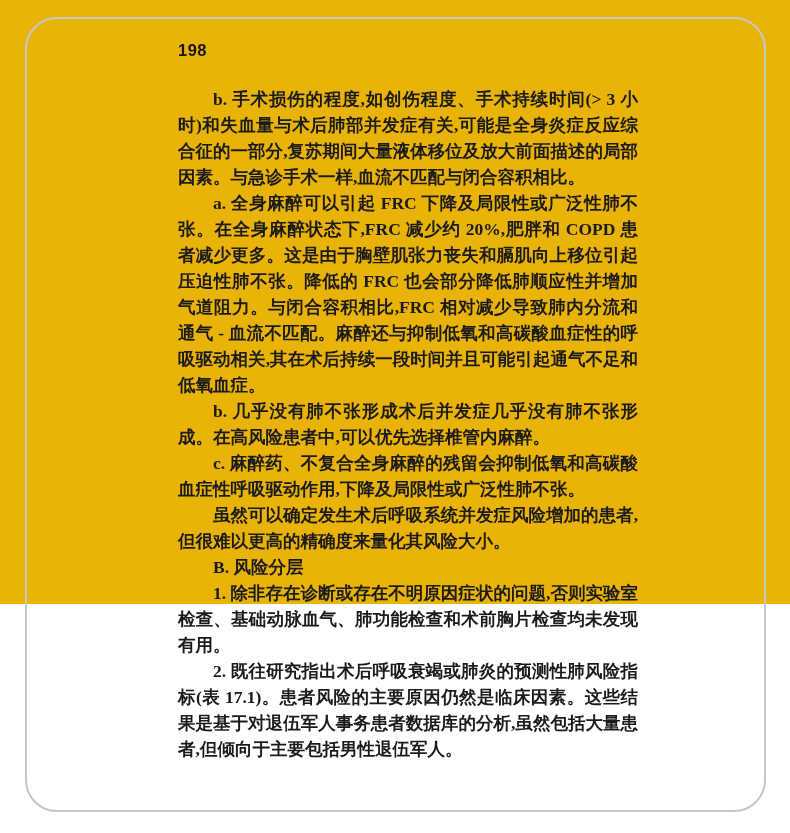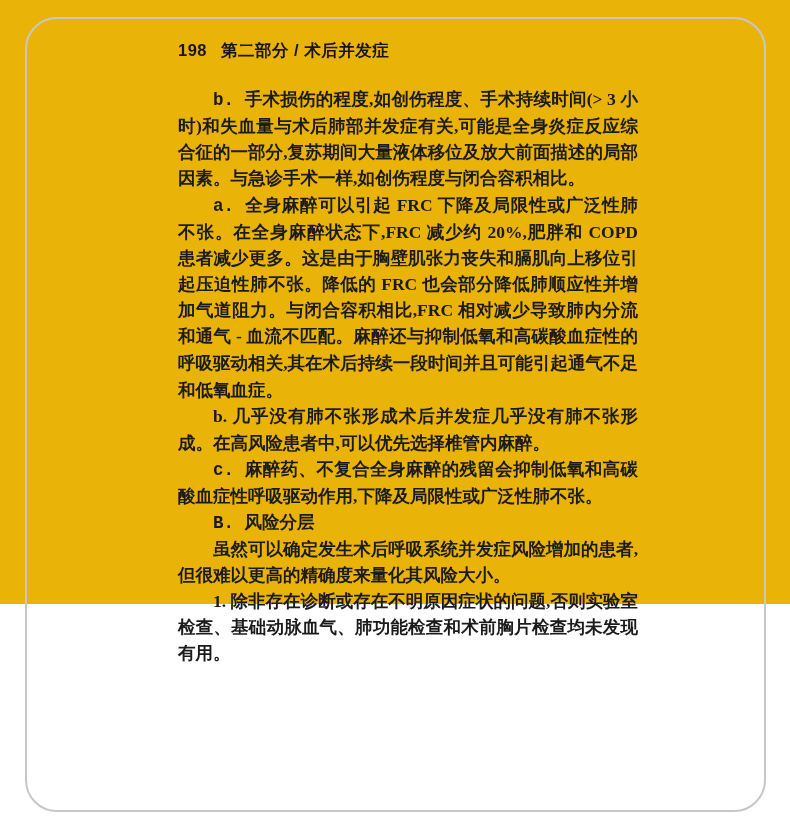--- a/index.html
+++ b/index.html
@@ -50,40 +50,40 @@
     font-size: 17.5px;
     line-height: 26px;
     color: #1b1b1b;
     text-align: justify;
   }
   .body-text p {
     margin: 0;
     text-indent: 2em;
   }
   .run-b {
-    font-family: Liberation Mono, monospace;
+    font-family: Liberation Serif, serif;
     font-weight: bold;
   }
   .run-r {
     font-weight: bold;
   }
 </style>
 </head>
 <body>
 
 <div class="page">
   <div class="page-border"></div>
   <div class="content">
     <div class="header">
       <span>198</span>
-      <span>第二部分 / 术后并发症</span>
     </div>
     <div class="body-text" id="body-text">
-        <p><span class="run-b">b. 手术损伤的程度</span><span class="run-r">,如创伤程度、手术持续时间(&gt; 3 小时)和失血量与术后肺部并发症有关,可能是全身炎症反应综合征的一部分,复苏期间大量液体移位及放大前面描述的局部因素。与</span><span class="run-b">急诊手术</span><span class="run-r">一样,</span><span class="run-b">如创伤程度</span><span class="run-r">与闭合容积相比。</span></p>
+        <p><span class="run-b">b. 手术损伤的程度</span><span class="run-r">,如创伤程度、手术持续时间(&gt; 3 小时)和失血量与术后肺部并发症有关,可能是全身炎症反应综合征的一部分,复苏期间大量液体移位及放大前面描述的局部因素。与</span><span class="run-b">急诊手术</span><span class="run-r">一样,</span><span class="run-b">血流不匹配</span><span class="run-r">与闭合容积相比。</span></p>
         <p><span class="run-b">a. 全身麻醉</span><span class="run-r">可以引起 FRC 下降及局限性或广泛性肺不张。在全身麻醉状态下,FRC 减少约 20%,肥胖和 COPD 患者减少更多。这是由于胸壁肌张力丧失和膈肌向上移位引起压迫性肺不张。降低的 FRC 也会部分降低肺顺应性并增加气道阻力。与闭合容积相比,FRC 相对减少导致肺内分流和通气 - 血流不匹配。麻醉还与</span><span class="run-b">抑制低氧和高碳酸血症性的呼吸驱动</span><span class="run-r">相关,其在术后持续一段时间并且可能引起通气不足和低氧血症。</span></p>
         <p><span class="run-r">b. 几乎没有肺不张形成</span><span class="run-b">术后并发症</span><span class="run-r">几乎没有肺不张形成。在高风险患者中,可以优先选择椎管内麻醉。</span></p>
         <p><span class="run-b">c. 麻醉药、不复合全身麻醉的</span><span class="run-r">残留会抑制低氧和高碳酸血症性呼吸驱动作用,下降及局限性或广泛性肺不张。</span></p>
+        <p><span class="run-r">虽然可以确定发生术后呼吸系统并发症风险增加的患者,但很难以更高的精确度来量化其风险大小。</span></p>
         <p><span class="run-b">B. 风险分层</span></p>
-        <p><span class="run-r">虽然可以确定发生术后呼吸系统并发症风险增加的患者,但很难以更高的精确度来量化其风险大小。</span></p>
         <p><span class="run-r">1. 除非存在诊断或存在不明原因症状的问题,否则实验室检查、基础动脉血气、肺功能检查和术前胸片检查均未发现有用。</span></p>
+        <p><span class="run-r">2. 既往研究指出术后呼吸衰竭或肺炎的预测性</span><span class="run-b">肺风险指标</span><span class="run-r">(表 17.1)。患者风险的主要原因仍然是临床因素。这些结果是基于对退伍军人事务患者数据库的分析,虽然包括大量患者,但倾向于主要包括男性退伍军人。</span></p>
       </div>
   </div>
 </div>
 
 </body></html>

